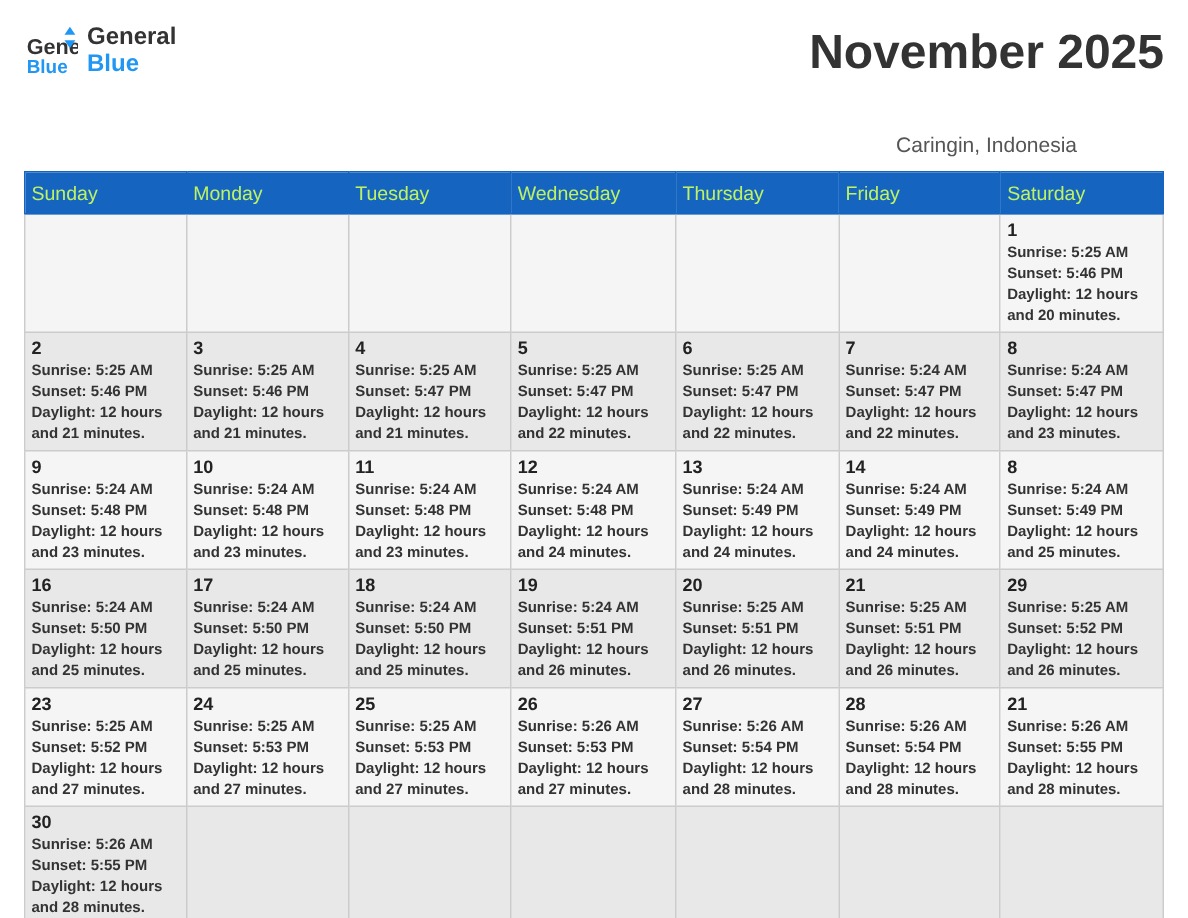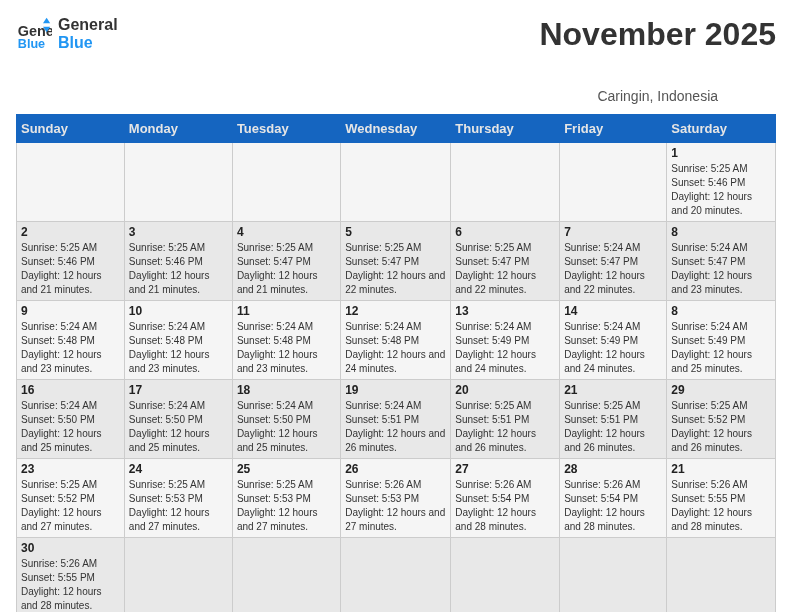--- a/index.html
+++ b/index.html
@@ -36,25 +36,25 @@
       color: #555;
       margin-top: 35px;
     }
     table {
       width: 100%;
       border-collapse: collapse;
       font-size: 11px;
     }
     thead tr th {
       background: #1565C0;
-      color: #e5e5e5;
+      color: #bef264;
       padding: 6px 4px;
       text-align: left;
       font-size: 13px;
-      font-weight: bold;
+      font-weight: normal;
       border: 1px solid #1565C0;
     }
     tbody tr td {
       vertical-align: top;
       border: 1px solid #ccc;
       padding: 3px 4px;
       width: 113px;
       min-height: 70px;
       background: #fff;
     }
@@ -68,20 +68,21 @@
       font-weight: bold;
       font-size: 12px;
       color: #222;
       display: block;
       margin-bottom: 2px;
     }
     .day-info {
       font-size: 10px;
       color: #333;
       line-height: 1.4;
+      font-weight: bold;
     }
     td.empty {
       background: #f0f0f0;
     }
   </style>
 </head>
 <body>
 
 <div class="header">
   <div class="logo">

